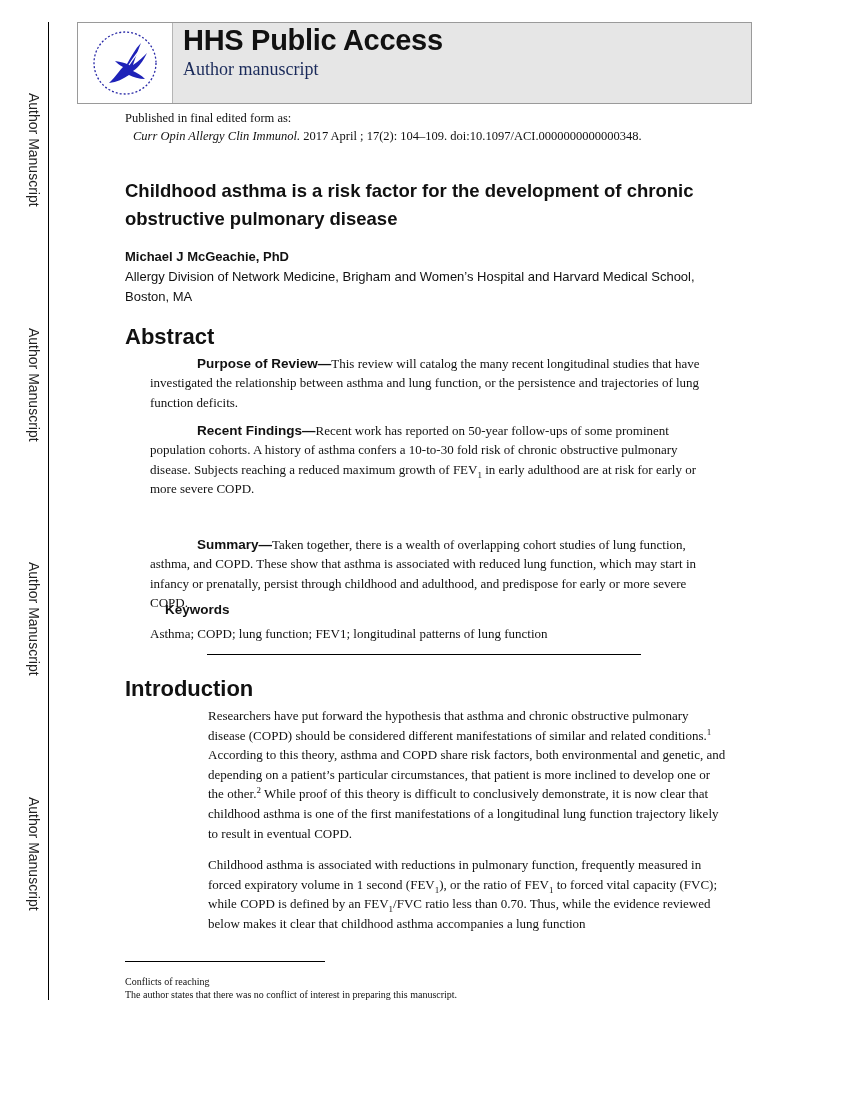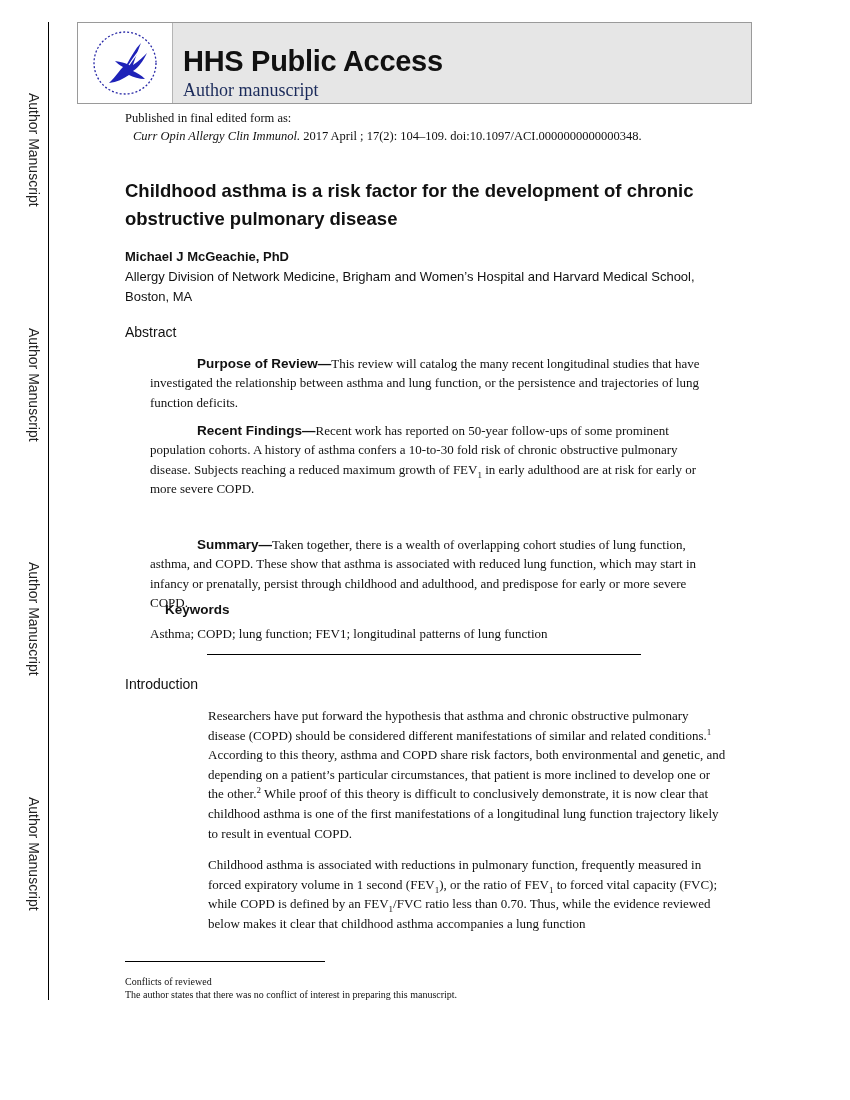--- a/index.html
+++ b/index.html
@@ -1,31 +1,31 @@
 <!DOCTYPE html>
 <html><head>
 <meta charset="utf-8">
 <style>
   html, body { margin:0; padding:0; background:#ffffff; }
   body { width:850px; height:1100px; position:relative; overflow:hidden; font-family:"Liberation Serif", serif; color:#111; }
   .side-label { position:absolute; left:22px; width:20px; font-family:"Liberation Sans", sans-serif; font-size:14px; color:#222; writing-mode:vertical-rl; white-space:nowrap; }
   .side-rule { position:absolute; left:48px; top:22px; width:1px; height:978px; background:#000; }
   .header { position:absolute; left:77px; top:22px; width:675px; height:82px; border:1px solid #9a9a9a; background:#e6e6e6; box-sizing:border-box; display:flex; }
   .logo-box { width:94px; height:80px; background:#fff; border-right:1px solid #b5b5b5; display:flex; align-items:center; justify-content:center; }
-  .header-text { padding-left:10px; padding-top:21px; }
+  .header-text { padding-left:10px; padding-top:0; }
   .hhs-title { font-family:"Liberation Sans", sans-serif; font-weight:bold; font-size:29px; letter-spacing:-0.3px; line-height:34px; color:#111; }
   .am-label { font-size:18px; color:#1a2a5a; line-height:20px; margin-top:2px; }
   .journal-line { font-size:14.5px; color:#1a2a5a; line-height:19px; margin-top:2px; }
   .journal-line i { font-style:italic; }
   .pub-block { position:absolute; left:125px; top:109px; font-size:12.5px; line-height:18px; }
   .pub-citation { padding-left:8px; }
   .title { position:absolute; left:125px; top:177px; width:620px; font-family:"Liberation Sans", sans-serif; font-weight:bold; font-size:18.5px; line-height:28px; }
   .author { position:absolute; left:125px; top:249px; font-family:"Liberation Sans", sans-serif; font-weight:bold; font-size:13px; }
   .affil { position:absolute; left:125px; top:267px; width:600px; font-family:"Liberation Sans", sans-serif; font-size:13px; line-height:20px; }
-  .h2 { position:absolute; left:125px; font-family:"Liberation Sans", sans-serif; font-weight:normal; font-size:14px;text-align:right; }
+  .h2 { position:absolute; left:125px; font-family:"Liberation Sans", sans-serif; font-weight:bold; font-size:22px;text-align:right; }
   .h3 { position:absolute; left:125px; font-family:"Liberation Sans", sans-serif; font-weight:bold; font-size:13.5px;padding-left:40px; }
   .abs-para { position:absolute; left:150px; width:560px; font-size:13px; line-height:19.3px; }
   .abs-para .lead { font-family:"Liberation Sans", sans-serif; font-weight:bold; font-size:13.5px;margin-left:47px; }
   .keywords-text { position:absolute; left:150px; top:626px; font-size:13px; }
   .rule { position:absolute; height:1px; background:#000; }
   .body-para { position:absolute; left:208px; width:520px; font-size:13px; line-height:19.6px; }
   sup { font-size:9px; line-height:0; }
   sub { font-size:9px; line-height:0; }
   .footnote { position:absolute; left:125px; top:975px; font-size:10px; line-height:13px; }
 </style>
@@ -85,15 +85,15 @@
 <div class="body-para" style="top:706px;">
   <span>Researchers have put forward the hypothesis that asthma and chronic obstructive pulmonary disease (COPD) should be considered different manifestations of similar and related conditions.</span><sup>1</sup><span> According to this theory, asthma and COPD share risk factors, both environmental and genetic, and depending on a patient’s particular circumstances, that patient is more inclined to develop one or the other.</span><sup>2</sup><span> While proof of this theory is difficult to conclusively demonstrate, it is now clear that childhood asthma is one of the first manifestations of a longitudinal lung function trajectory likely to result in eventual COPD.</span>
 </div>
 
 <div class="body-para" style="top:855px;">
   <span>Childhood asthma is associated with reductions in pulmonary function, frequently measured in forced expiratory volume in 1 second (FEV</span><sub>1</sub><span>), or the ratio of FEV</span><sub>1</sub><span> to forced vital capacity (FVC); while COPD is defined by an FEV</span><sub>1</sub><span>/FVC ratio less than 0.70. Thus, while the evidence reviewed below makes it clear that childhood asthma accompanies a lung function</span>
 </div>
 
 <div class="rule" style="left:125px; top:961px; width:200px;"></div>
 <div class="footnote">
-  <div>Conflicts of reviewed</div>
+  <div>Conflicts of reaching</div>
   <div>The author states that there was no conflict of interest in preparing this manuscript.</div>
 </div>
 
 </body></html>

